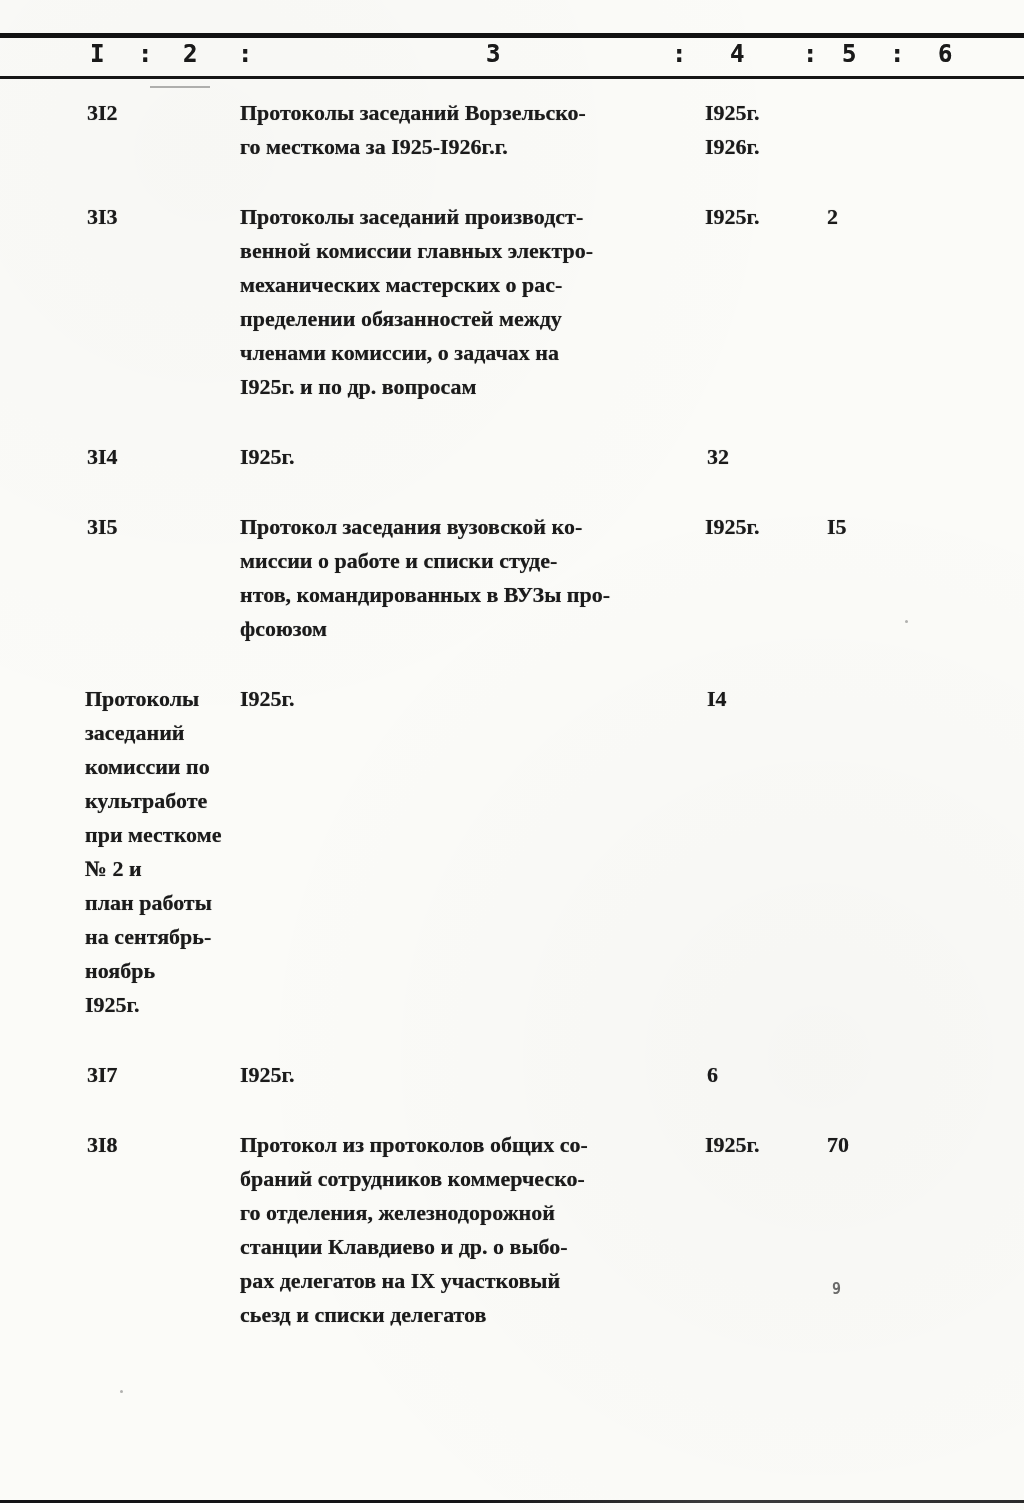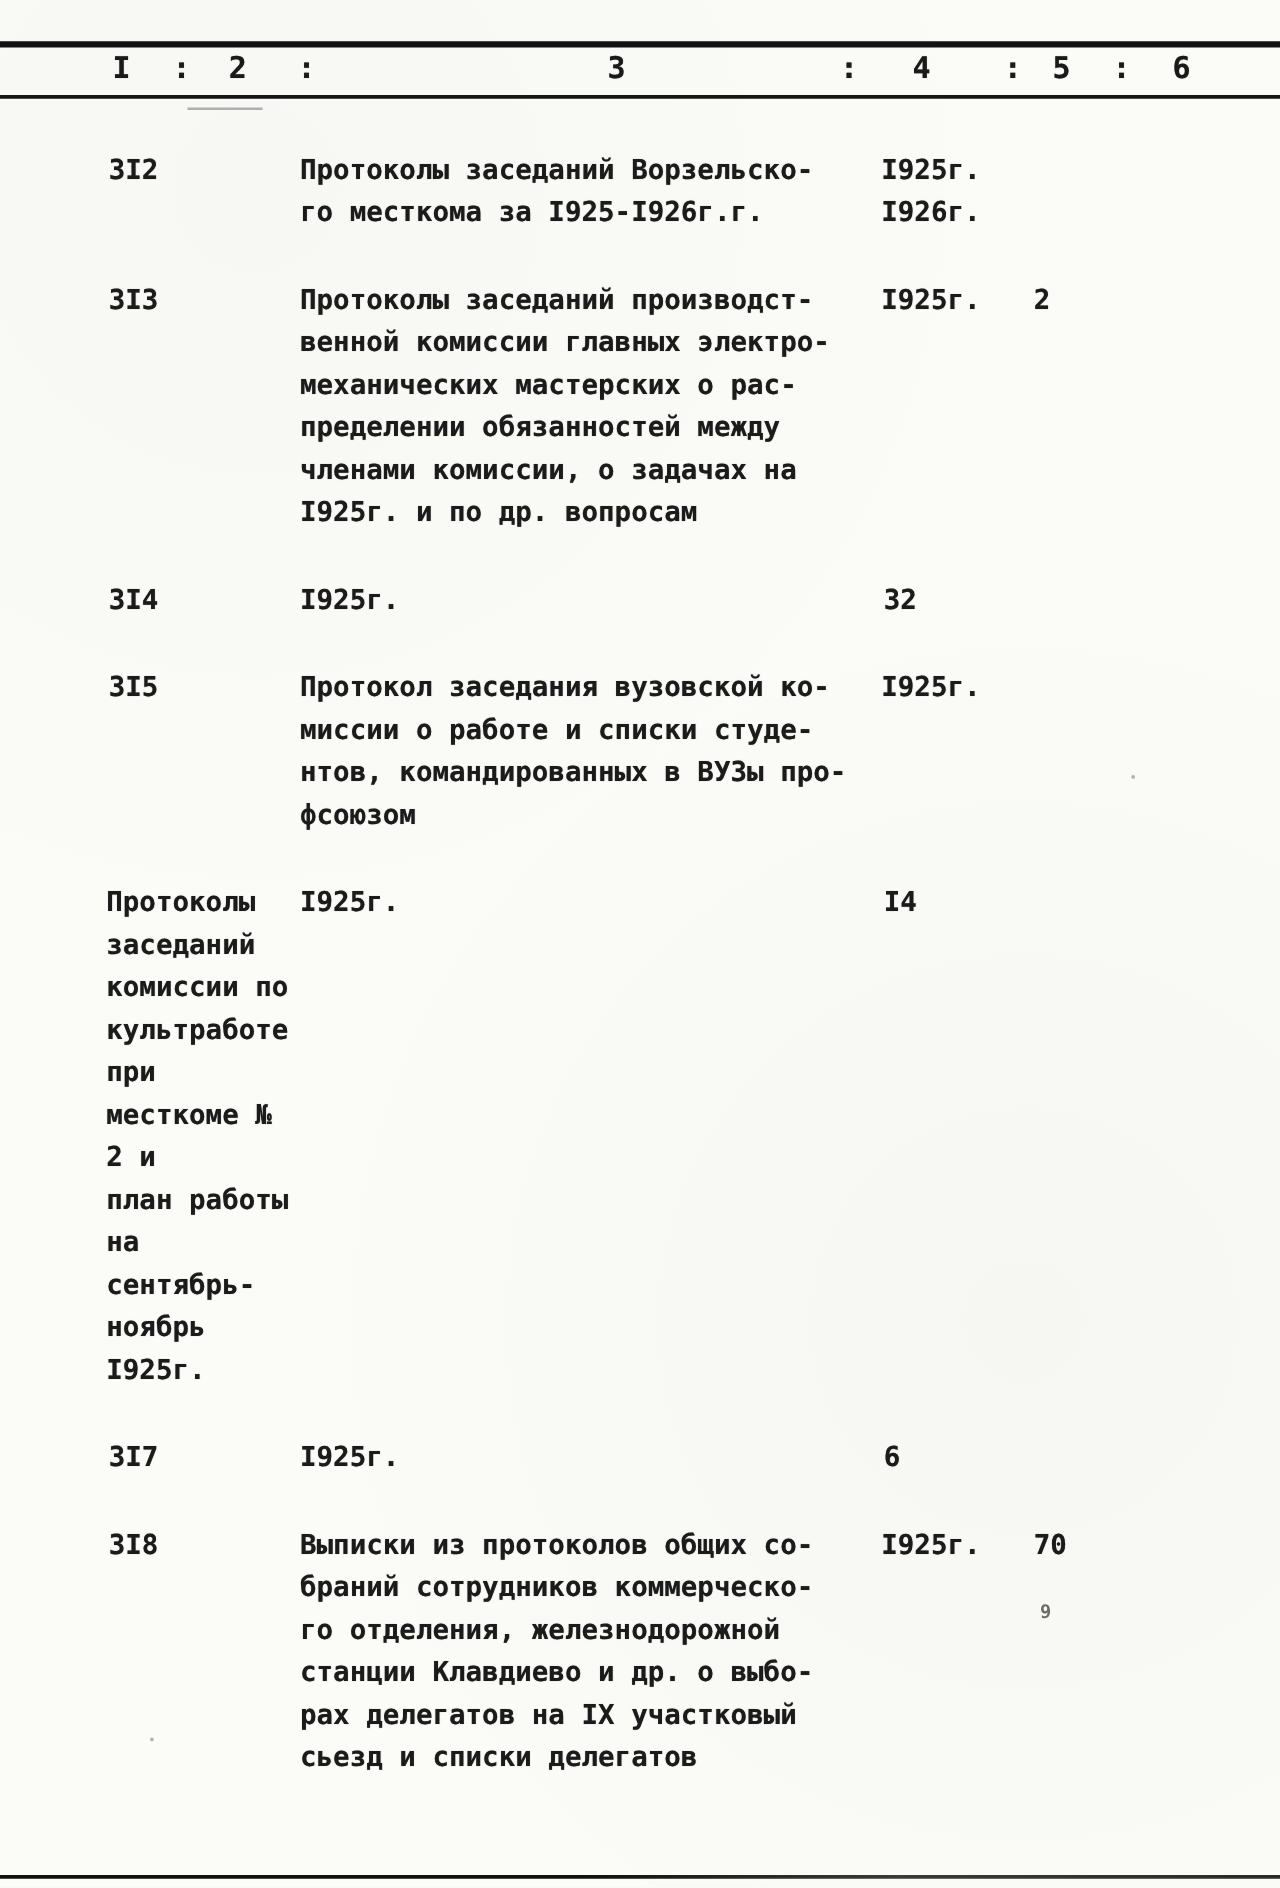--- a/index.html
+++ b/index.html
@@ -51,21 +51,22 @@
     font-size: 24px;
     font-weight: 700;
     color: #1a1a1a;
     text-shadow: 0 0 0.6px rgba(25,25,25,0.65);
   }
   
   .content {
     position: absolute;
     left: 0; top: 79px;
     width: 936px;
-    padding: 41px 0 0 85px;
+    padding: 17px 0 0 85px;
+    font-family: Liberation Serif, serif;
   }
   .entry {
     display: grid;
     grid-template-columns: 155px 465px 120px auto;
     margin-bottom: 36px;
     font-size: 22px;
     font-weight: 700;
     line-height: 34px;
     text-shadow: 0 0 0.7px rgba(25,25,25,0.6);
   }
@@ -137,40 +138,41 @@
       <div class="col-count">32</div>
     </div>
 
     <div class="entry">
       <div class="col-num">3I5</div>
       <div class="col-desc">Протокол заседания вузовской ко-
 миссии о работе и списки студе-
 нтов, командированных в ВУЗы про-
 фсоюзом</div>
       <div class="col-date">I925г.</div>
+      <div class="col-count">I5</div>
     </div>
 
     <div class="entry">
       <div class="col-desc">Протоколы заседаний комиссии по
 культработе при месткоме № 2 и
 план работы на сентябрь-ноябрь
 I925г.</div>
       <div class="col-date">I925г.</div>
       <div class="col-count">I4</div>
     </div>
 
     <div class="entry">
       <div class="col-num">3I7</div>
       <div class="col-date">I925г.</div>
       <div class="col-count">6</div>
     </div>
 
     <div class="entry">
       <div class="col-num">3I8</div>
-      <div class="col-desc">Выписки из протоколов общих со-
+      <div class="col-desc">Протокол из протоколов общих со-
 браний сотрудников коммерческо-
 го отделения, железнодорожной
 станции Клавдиево и др. о выбо-
 рах делегатов на IX участковый
 сьезд и списки делегатов</div>
       <div class="col-date">I925г.</div>
       <div class="col-count">70</div>
     </div>
 
   </div>

